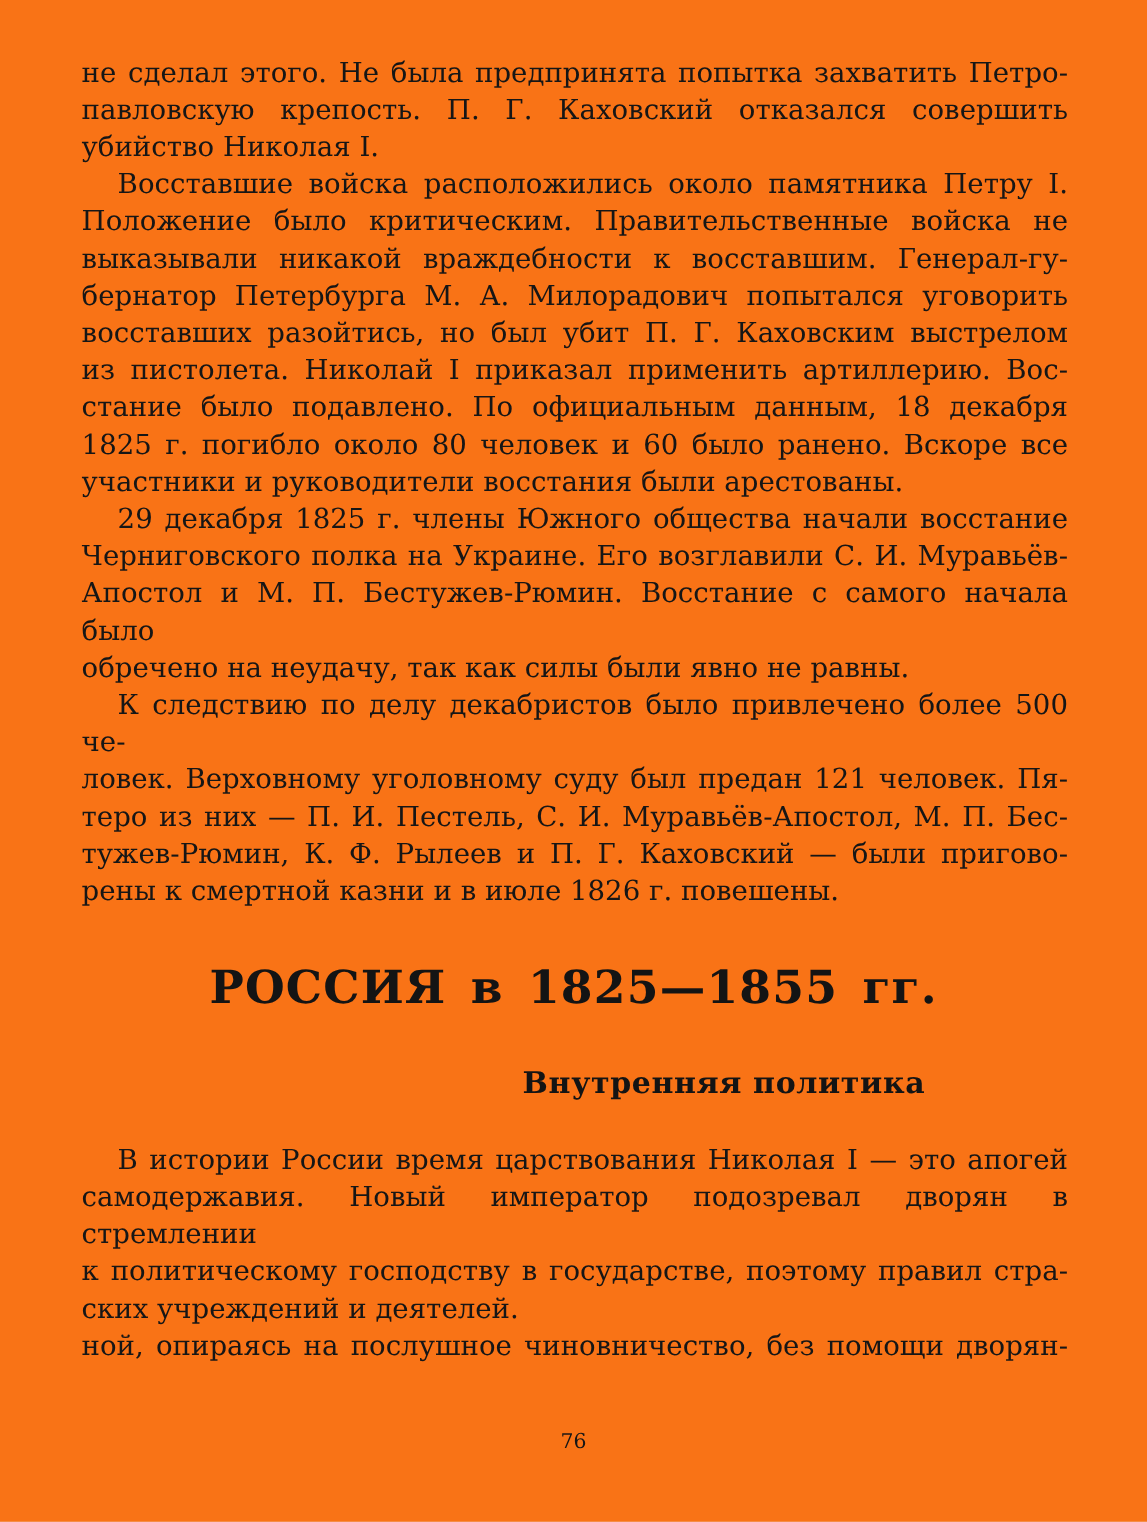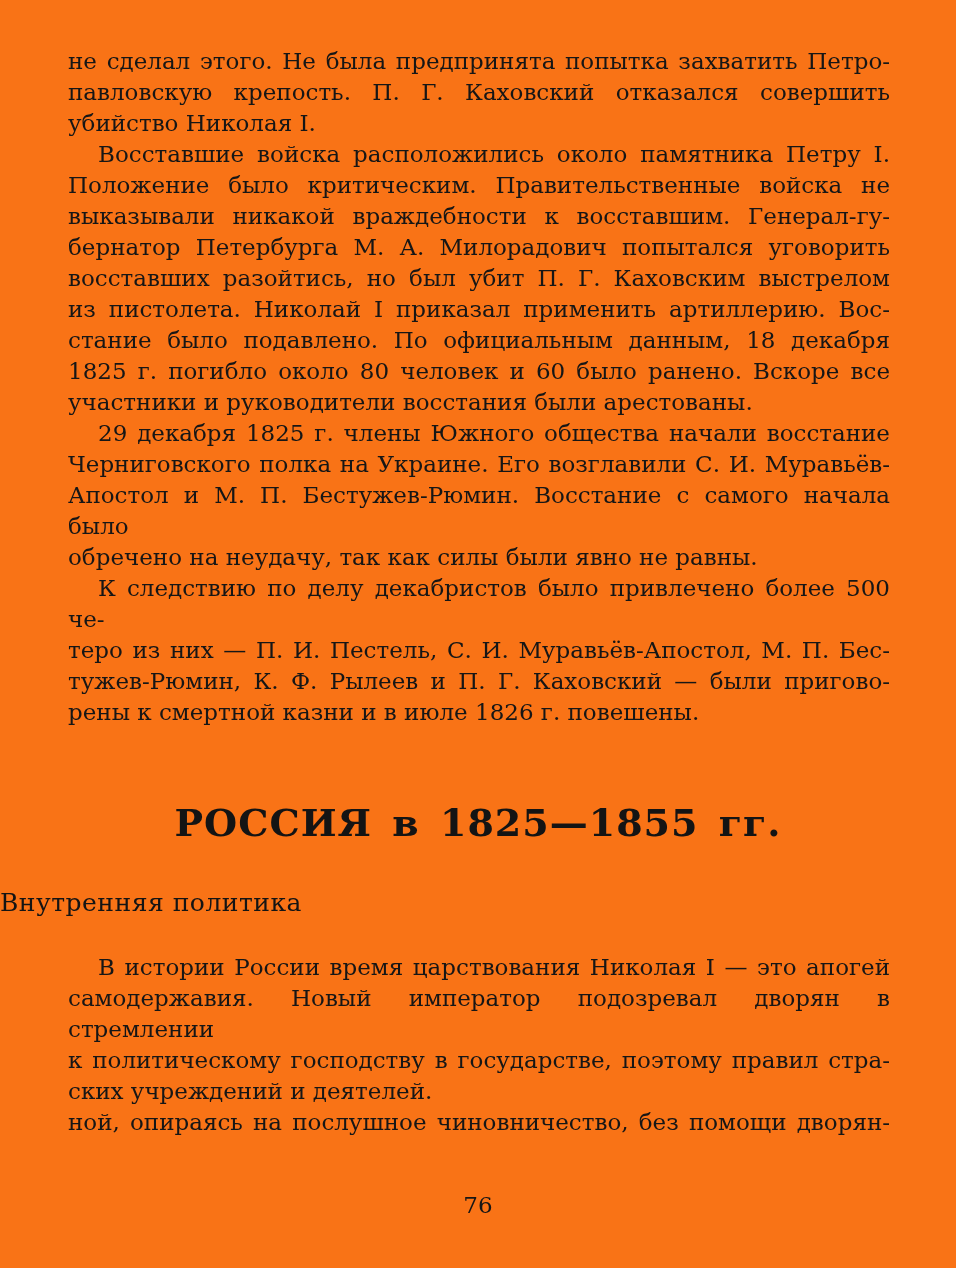--- a/index.html
+++ b/index.html
@@ -48,33 +48,33 @@
     font-weight: bold;
     letter-spacing: 1px;
     word-spacing: 6px;
     color: #141414;
   }
   .section-subheading {
     position: absolute;
     top: 888px;
     left: 0;
     width: 771px;
-    text-align: left;
+    text-align: right;
     font-size: 25px;
-    font-weight: normal;
+    font-weight: bold;
     letter-spacing: 0.5px;
     color: #141414;
   }
   .page-number {
     position: absolute;
     top: 1192px;
     left: 0;
     width: 956px;
     text-align: center;
-    font-size: 23px;
+    font-size: 17px;
     color: #161616;
   }
 </style>
 </head>
 <body>
 
 <div class="page">
 
   <div class="text-block text-block-top">
       <div class="paragraph">
@@ -94,20 +94,21 @@
         <div class="text-line lastline">участники и руководители восстания были арестованы.</div>
       </div>
       <div class="paragraph">
         <div class="text-line indent">29 декабря 1825 г. члены Южного общества начали восстание</div>
         <div class="text-line">Черниговского полка на Украине. Его возглавили С. И. Муравьёв-</div>
         <div class="text-line">Апостол и М. П. Бестужев-Рюмин. Восстание с самого начала было</div>
         <div class="text-line lastline">обречено на неудачу, так как силы были явно не равны.</div>
       </div>
       <div class="paragraph">
         <div class="text-line indent">К следствию по делу декабристов было привлечено более 500 че-</div>
+        <div class="text-line">ловек. Верховному уголовному суду был предан 121 человек. Пя-</div>
         <div class="text-line">теро из них — П. И. Пестель, С. И. Муравьёв-Апостол, М. П. Бес-</div>
         <div class="text-line">тужев-Рюмин, К. Ф. Рылеев и П. Г. Каховский — были пригово-</div>
         <div class="text-line lastline">рены к смертной казни и в июле 1826 г. повешены.</div>
       </div>
     </div>
 
   <div class="section-heading">РОССИЯ в 1825—1855 гг.</div>
 
   <div class="section-subheading">Внутренняя политика</div>
 

